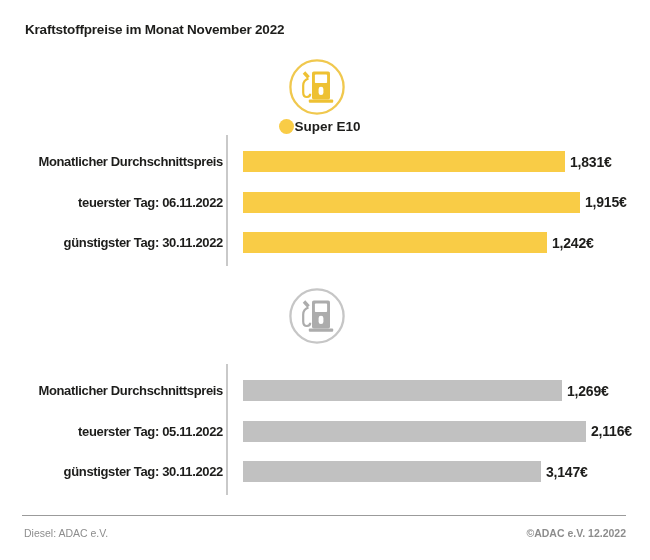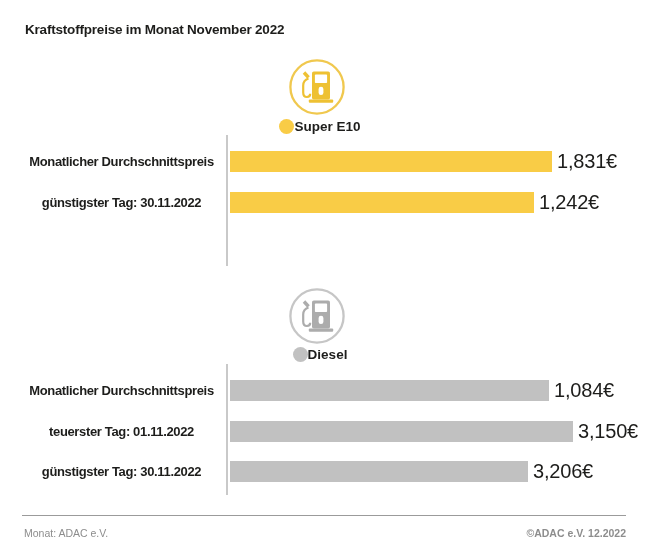--- a/index.html
+++ b/index.html
@@ -30,25 +30,25 @@
   
   .axis{position:absolute;left:226px;width:1.5px;background:var(--axis-line);}
   #axis-e10{top:135px;height:131px;}
   #axis-diesel{top:364px;height:131px;}
   
   .rows{position:absolute;left:20px;width:625px;}
   #rows-e10{top:141.5px;}
   #rows-diesel{top:370.5px;}
   .row{display:flex;align-items:center;height:40.5px;}
   .cat{
-    width:203px;flex:none;text-align:center;font-weight:bold;font-size:13px;
-    letter-spacing:-0.35px;white-space:nowrap;margin-right:7px;color:var(--text);
+    width:203px;flex:none;text-align:right;font-weight:bold;font-size:13px;
+    letter-spacing:-0.35px;white-space:nowrap;margin-right:20px;color:var(--text);
   }
   .bar{height:21px;flex:none;}
-  .val{font-weight:normal;font-size:20px;letter-spacing:-0.2px;margin-left:5px;white-space:nowrap;color:var(--text);text-align:right;}
+  .val{font-weight:bold;font-size:14px;letter-spacing:-0.2px;margin-left:5px;white-space:nowrap;color:var(--text);text-align:right;}
   
   .footer-line{position:absolute;left:22px;top:515px;width:604px;height:1px;background:var(--footer-line);}
   .footer-src{position:absolute;left:24px;top:527px;font-size:10.5px;color:var(--footer-text);}
   .footer-copy{position:absolute;right:24px;top:527px;font-size:10.5px;color:var(--footer-text);font-weight:bold;}
 </style>
 </head>
 <body>
 
 <div class="canvas">
 
@@ -73,60 +73,61 @@
 
   <div class="axis" id="axis-e10"></div>
 
   <div class="rows" id="rows-e10">
     <div class="row">
       <div class="cat">Monatlicher Durchschnittspreis</div>
       <div class="bar" style="width: 322px; background: rgb(249, 204, 70);"></div>
       <div class="val">1,831€</div>
     </div>
     <div class="row">
+      <div class="cat">teuerster Tag: 06.11.2022</div>
+      <div class="bar" style="width: 337px; background: rgb(249, 204, 70);"></div>
+      <div class="val">1,915€</div>
+    </div>
+    <div class="row">
       <div class="cat">günstigster Tag: 30.11.2022</div>
       <div class="bar" style="width: 304px; background: rgb(249, 204, 70);"></div>
       <div class="val">1,242€</div>
     </div>
   </div>
 
   <div class="pump" id="pump-diesel">
     <svg viewBox="0 0 58 58" width="58" height="58">
       <circle class="pump-ring" cx="29" cy="29" r="26.6" stroke-width="2.3"></circle>
       <rect class="pump-body" x="24" y="13.5" width="18" height="28" rx="1.8"></rect>
       <rect class="pump-body" x="20.8" y="41.5" width="24.4" height="3.2" rx="1"></rect>
       <rect x="26.9" y="16.6" width="12.2" height="8.4" rx="0.8" fill="#ffffff"></rect>
       <rect x="30.6" y="28.8" width="4.8" height="8.2" rx="2.3" fill="#ffffff"></rect>
       <path class="pump-hose" d="M20.5,20.5 C16.6,21.8 15.2,24.4 15.2,27.5 L15.2,34.5 C15.2,37.4 16.9,39 18.9,39 C20.8,39 22.2,37.8 22.2,35.8" stroke-width="2.2"></path>
       <path class="pump-hose" d="M16,14.5 L20.5,19.5" stroke-width="3.4"></path>
     </svg>
   </div>
 
-  <div class="legend" id="legend-diesel">
-    <span class="dot" style="background: rgb(193, 193, 193);"></span>
-    <span>Diesel</span>
-  </div>
 
   <div class="axis" id="axis-diesel"></div>
 
   <div class="rows" id="rows-diesel">
     <div class="row">
       <div class="cat">Monatlicher Durchschnittspreis</div>
       <div class="bar" style="width: 319px; background: rgb(193, 193, 193);"></div>
-      <div class="val">1,084€</div>
+      <div class="val">1,269€</div>
     </div>
     <div class="row">
-      <div class="cat">teuerster Tag: 01.11.2022</div>
+      <div class="cat">teuerster Tag: 05.11.2022</div>
       <div class="bar" style="width: 343px; background: rgb(193, 193, 193);"></div>
-      <div class="val">3,150€</div>
+      <div class="val">2,116€</div>
     </div>
     <div class="row">
       <div class="cat">günstigster Tag: 30.11.2022</div>
       <div class="bar" style="width: 298px; background: rgb(193, 193, 193);"></div>
-      <div class="val">3,206€</div>
+      <div class="val">3,147€</div>
     </div>
   </div>
 
   <div class="footer-line"></div>
-  <div class="footer-src">Monat: ADAC e.V.</div>
+  <div class="footer-src">Diesel: ADAC e.V.</div>
   <div class="footer-copy">©ADAC e.V. 12.2022</div>
 
 </div>
 
 </body></html>

